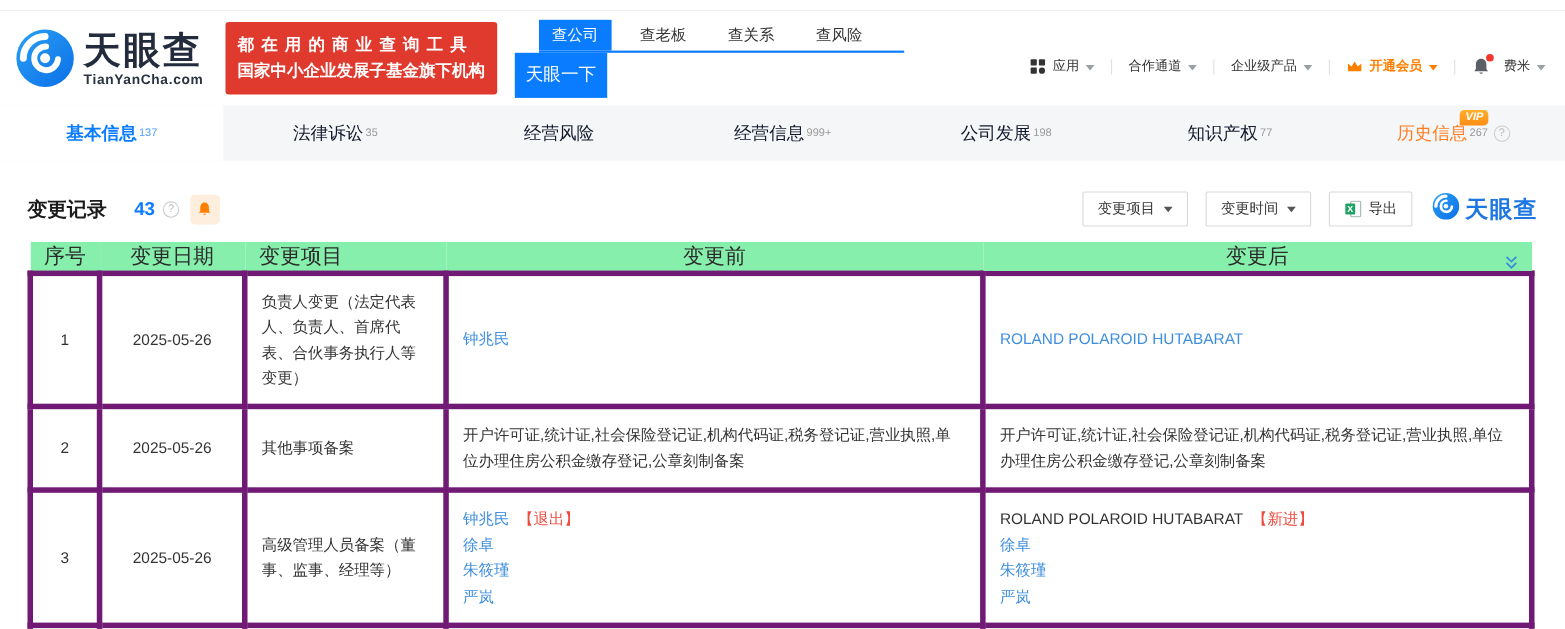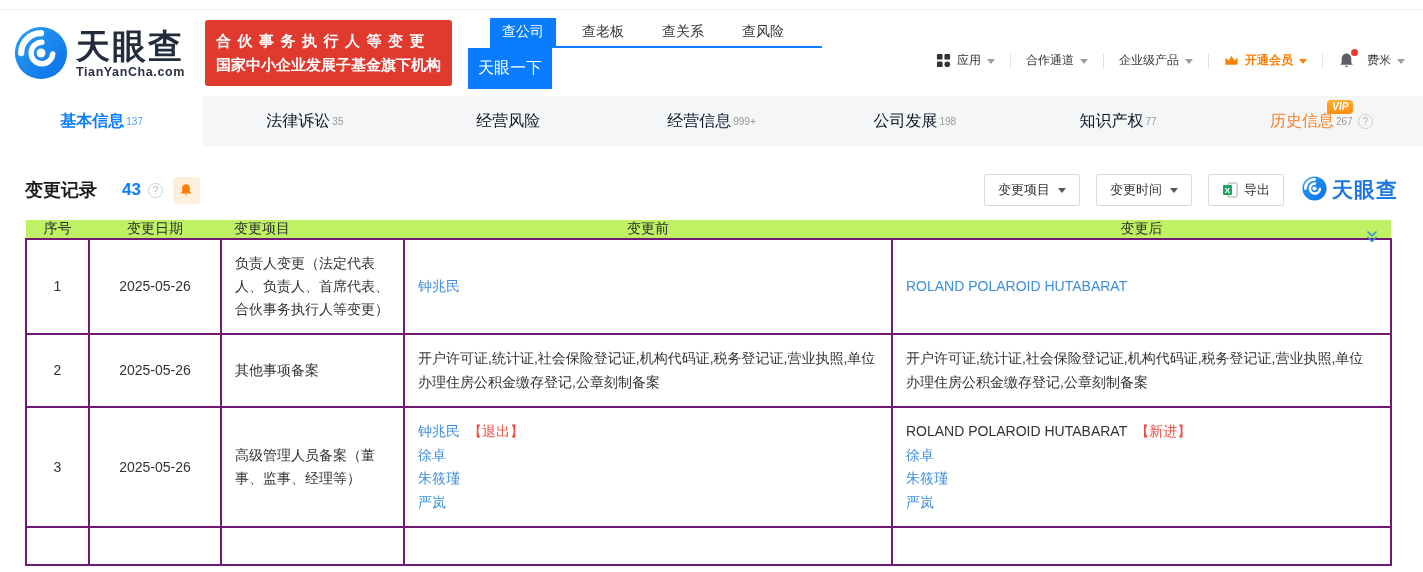--- a/index.html
+++ b/index.html
@@ -67,28 +67,28 @@
   .sec-actions { margin-left:auto; display:flex; align-items:center; }
   .btn { height:32px; border:1px solid #d9d9d9; border-radius:2px; background:#fff; padding:0 13px;
     font-size:13px; color:#333; display:flex; align-items:center; cursor:pointer; margin-left:16px; }
   .btn .caret { border-top-color:#555; margin-left:8px; }
   .btn .ic { margin-right:6px; display:flex; }
   .watermark { display:flex; align-items:center; margin-left:18px; }
   .watermark .wm-text { font-size:21px; font-weight:bold; color:#1d77e2; margin-left:5px; letter-spacing:1px; }
 
   
   table.tbl { width:1365px; margin:0 25px; border-collapse:collapse; table-layout:fixed; font-size:14px; }
-  .tbl thead th { background:#bef264; height:18px; font-weight:normal; color:#2b2b2b; font-size:14px; }
+  .tbl thead th { background:#86efac; height:18px; font-weight:normal; color:#2b2b2b; font-size:19px; }
   .tbl th.c-no    { width:63px;  text-align:center; }
   .tbl th.c-date  { width:132px; text-align:center; }
   .tbl th.c-item  { width:183px; text-align:left; padding-left:13px; }
   .tbl th.c-before{ width:488px; text-align:center; }
   .tbl th.c-after { width:499px; text-align:center; position:relative; }
   .collapse-ic { position:absolute; right:12px; top:10px; cursor:pointer; }
-  .tbl tbody td { border:2px solid #701a75; padding:12px 13px; line-height:23px; vertical-align:middle; color:#333; }
+  .tbl tbody td { border:5px solid #701a75; padding:12px 13px; line-height:23px; vertical-align:middle; color:#333; }
   .tbl tbody td.no, .tbl tbody td.date { text-align:center; padding:12px 2px; }
   .line { line-height:23.5px; }
   .lnk { color:#3e8ede; cursor:pointer; }
   .tag { color:#ee4b3e; margin-left:8px; }
   tr.partial td { height:38px; }
 </style>
 </head>
 <body>
 
 <div class="top-strip"></div>
@@ -109,21 +109,21 @@
         <circle cx="30" cy="30" r="5" fill="#fff"></circle>
       </svg>
     </span>
     <span class="brand-col">
       <div class="brand-cn">天眼查</div>
       <div class="brand-en">TianYanCha.com</div>
     </span>
   </div>
 
   <div class="slogan">
-    <div class="slogan-l1">合伙事务执行人等变更</div>
+    <div class="slogan-l1">都在用的商业查询工具</div>
     <div class="slogan-l2">国家中小企业发展子基金旗下机构</div>
   </div>
 
   <div class="search-wrap">
     <div class="search-tabs" id="search-tabs">
         <span class="stab active">查公司</span>
         <span class="stab">查老板</span>
         <span class="stab">查关系</span>
         <span class="stab">查风险</span>
       </div>

